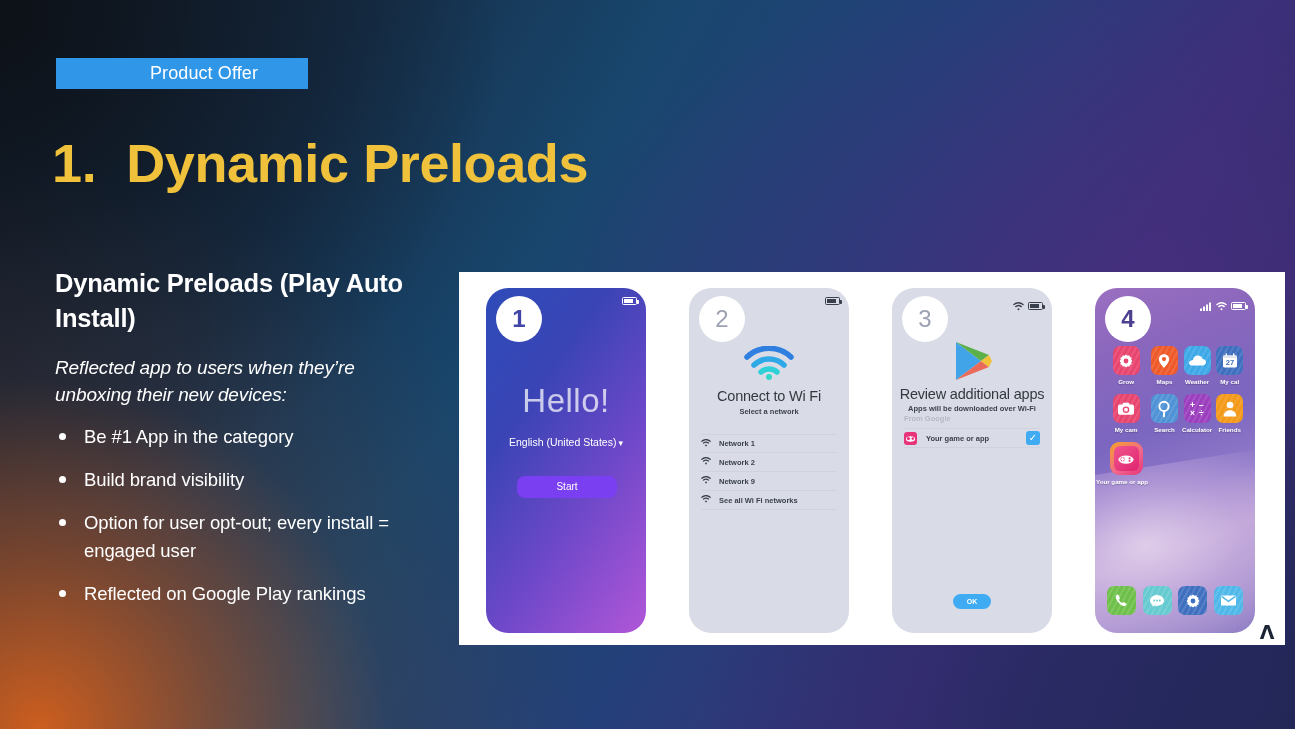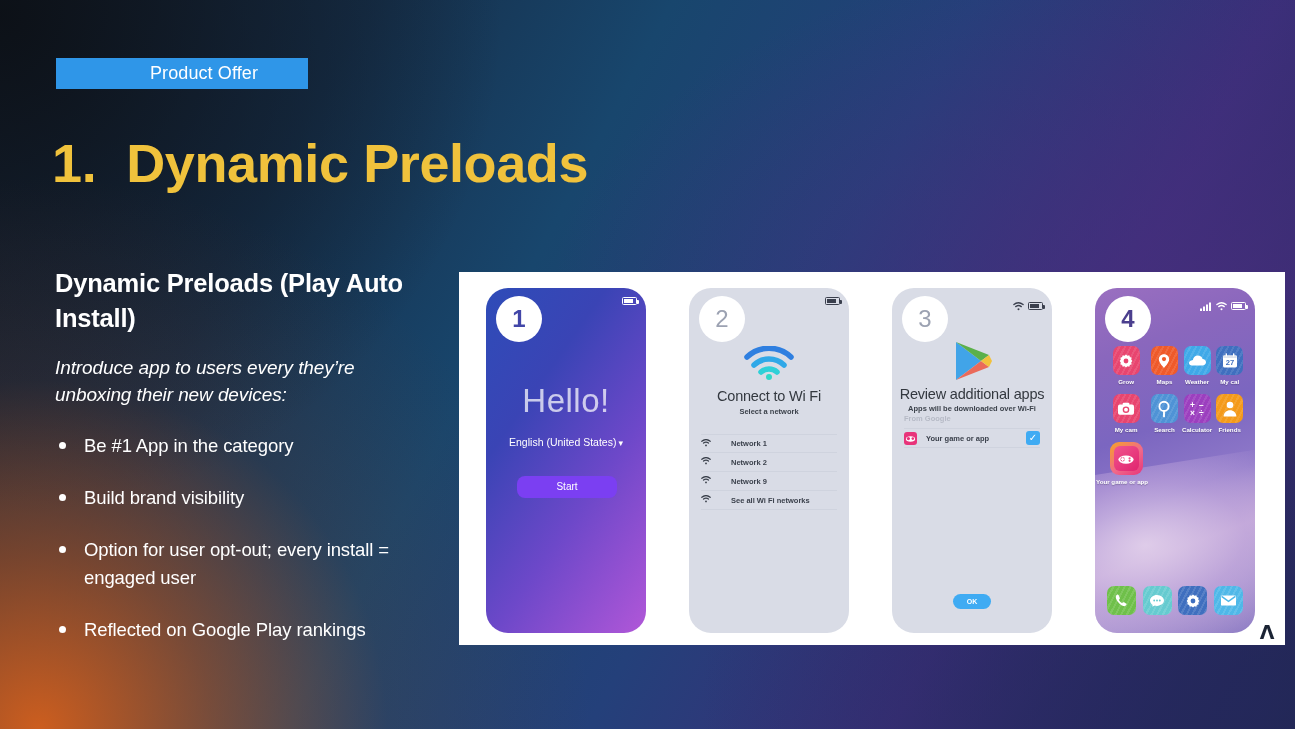--- a/index.html
+++ b/index.html
@@ -38,21 +38,21 @@
   .title .num { margin-right:30px; }
   
   .lcol { position:absolute; left:55px; top:266px; width:380px; color:#fff; }
   .lcol h2 { font-size:25.5px; font-weight:700; line-height:1.36; letter-spacing:-0.2px; }
   .lcol .lede {
     margin-top:20px; font-size:19px; font-style:italic; line-height:1.42;
     letter-spacing:-0.1px;
   }
   .lcol ul { list-style:none; margin-top:14px; }
   .lcol li {
-    position:relative; padding-left:29px; margin-top:23px;
+    position:relative; padding-left:29px; margin-top:14px;
     font-size:18.5px; line-height:1.55; letter-spacing:-0.1px;
   }
   .lcol li::before {
     content:""; position:absolute; left:4px; top:10px;
     width:7px; height:7px; border-radius:50%; background:#fff;
   }
   
   .panel {
     position:absolute; left:459px; top:272px;
     width:826px; height:373px; background:#fff;
@@ -105,21 +105,21 @@
     background:#7b3ff2; border-radius:8px; color:#fff; font-size:10px;
     line-height:22px; text-align:center; }
   
   .wifi-big { position:absolute; left:0; right:0; top:58px; text-align:center; }
   .s-title { position:absolute; left:0; right:0; text-align:center;
     color:#33383f; font-size:14.5px; letter-spacing:-.2px; }
   .s-sub { position:absolute; left:0; right:0; text-align:center;
     color:#3c424b; font-size:7.5px; font-weight:700; }
   .netlist { position:absolute; left:12px; right:12px; top:146px; }
   .netrow {
-    display:flex; align-items:center; gap:20px;
+    display:flex; align-items:center; gap:8px;
     height:19px; border-bottom:1px solid #cfd3de;
     color:#3b414c; font-size:7.5px; font-weight:700;
   }
   .netrow:first-child { border-top:1px solid #cfd3de; }
   .play-logo { position:absolute; left:0; right:0; top:52px; text-align:center; }
   .from-google { position:absolute; left:12px; top:126px; color:#b6bac6; font-size:7.5px; font-weight:700; }
   .approw {
     position:absolute; left:12px; right:12px; top:140px; height:20px;
     display:flex; align-items:center; gap:9px; border-top:1px solid #cfd3de; border-bottom:1px solid #cfd3de;
   }
@@ -159,21 +159,21 @@
 <div id="slide">
 
   <div class="badge">Product Offer</div>
 
   <div class="title">
     <span class="num">1.</span><span>Dynamic Preloads</span>
   </div>
 
   <div class="lcol">
     <h2>Dynamic Preloads (Play Auto Install)</h2>
-    <div class="lede">Introduce app to users every they’re unboxing their new devices:</div>
+    <div class="lede">Reflected app to users when they’re unboxing their new devices:</div>
     <ul>
       <li>Be #1 App in the category</li>
       <li>Build brand visibility</li>
       <li>Option for user opt-out; every install = engaged user</li>
       <li>Reflected on Google Play rankings</li>
     </ul>
   </div>
 
   <div class="panel">
 

